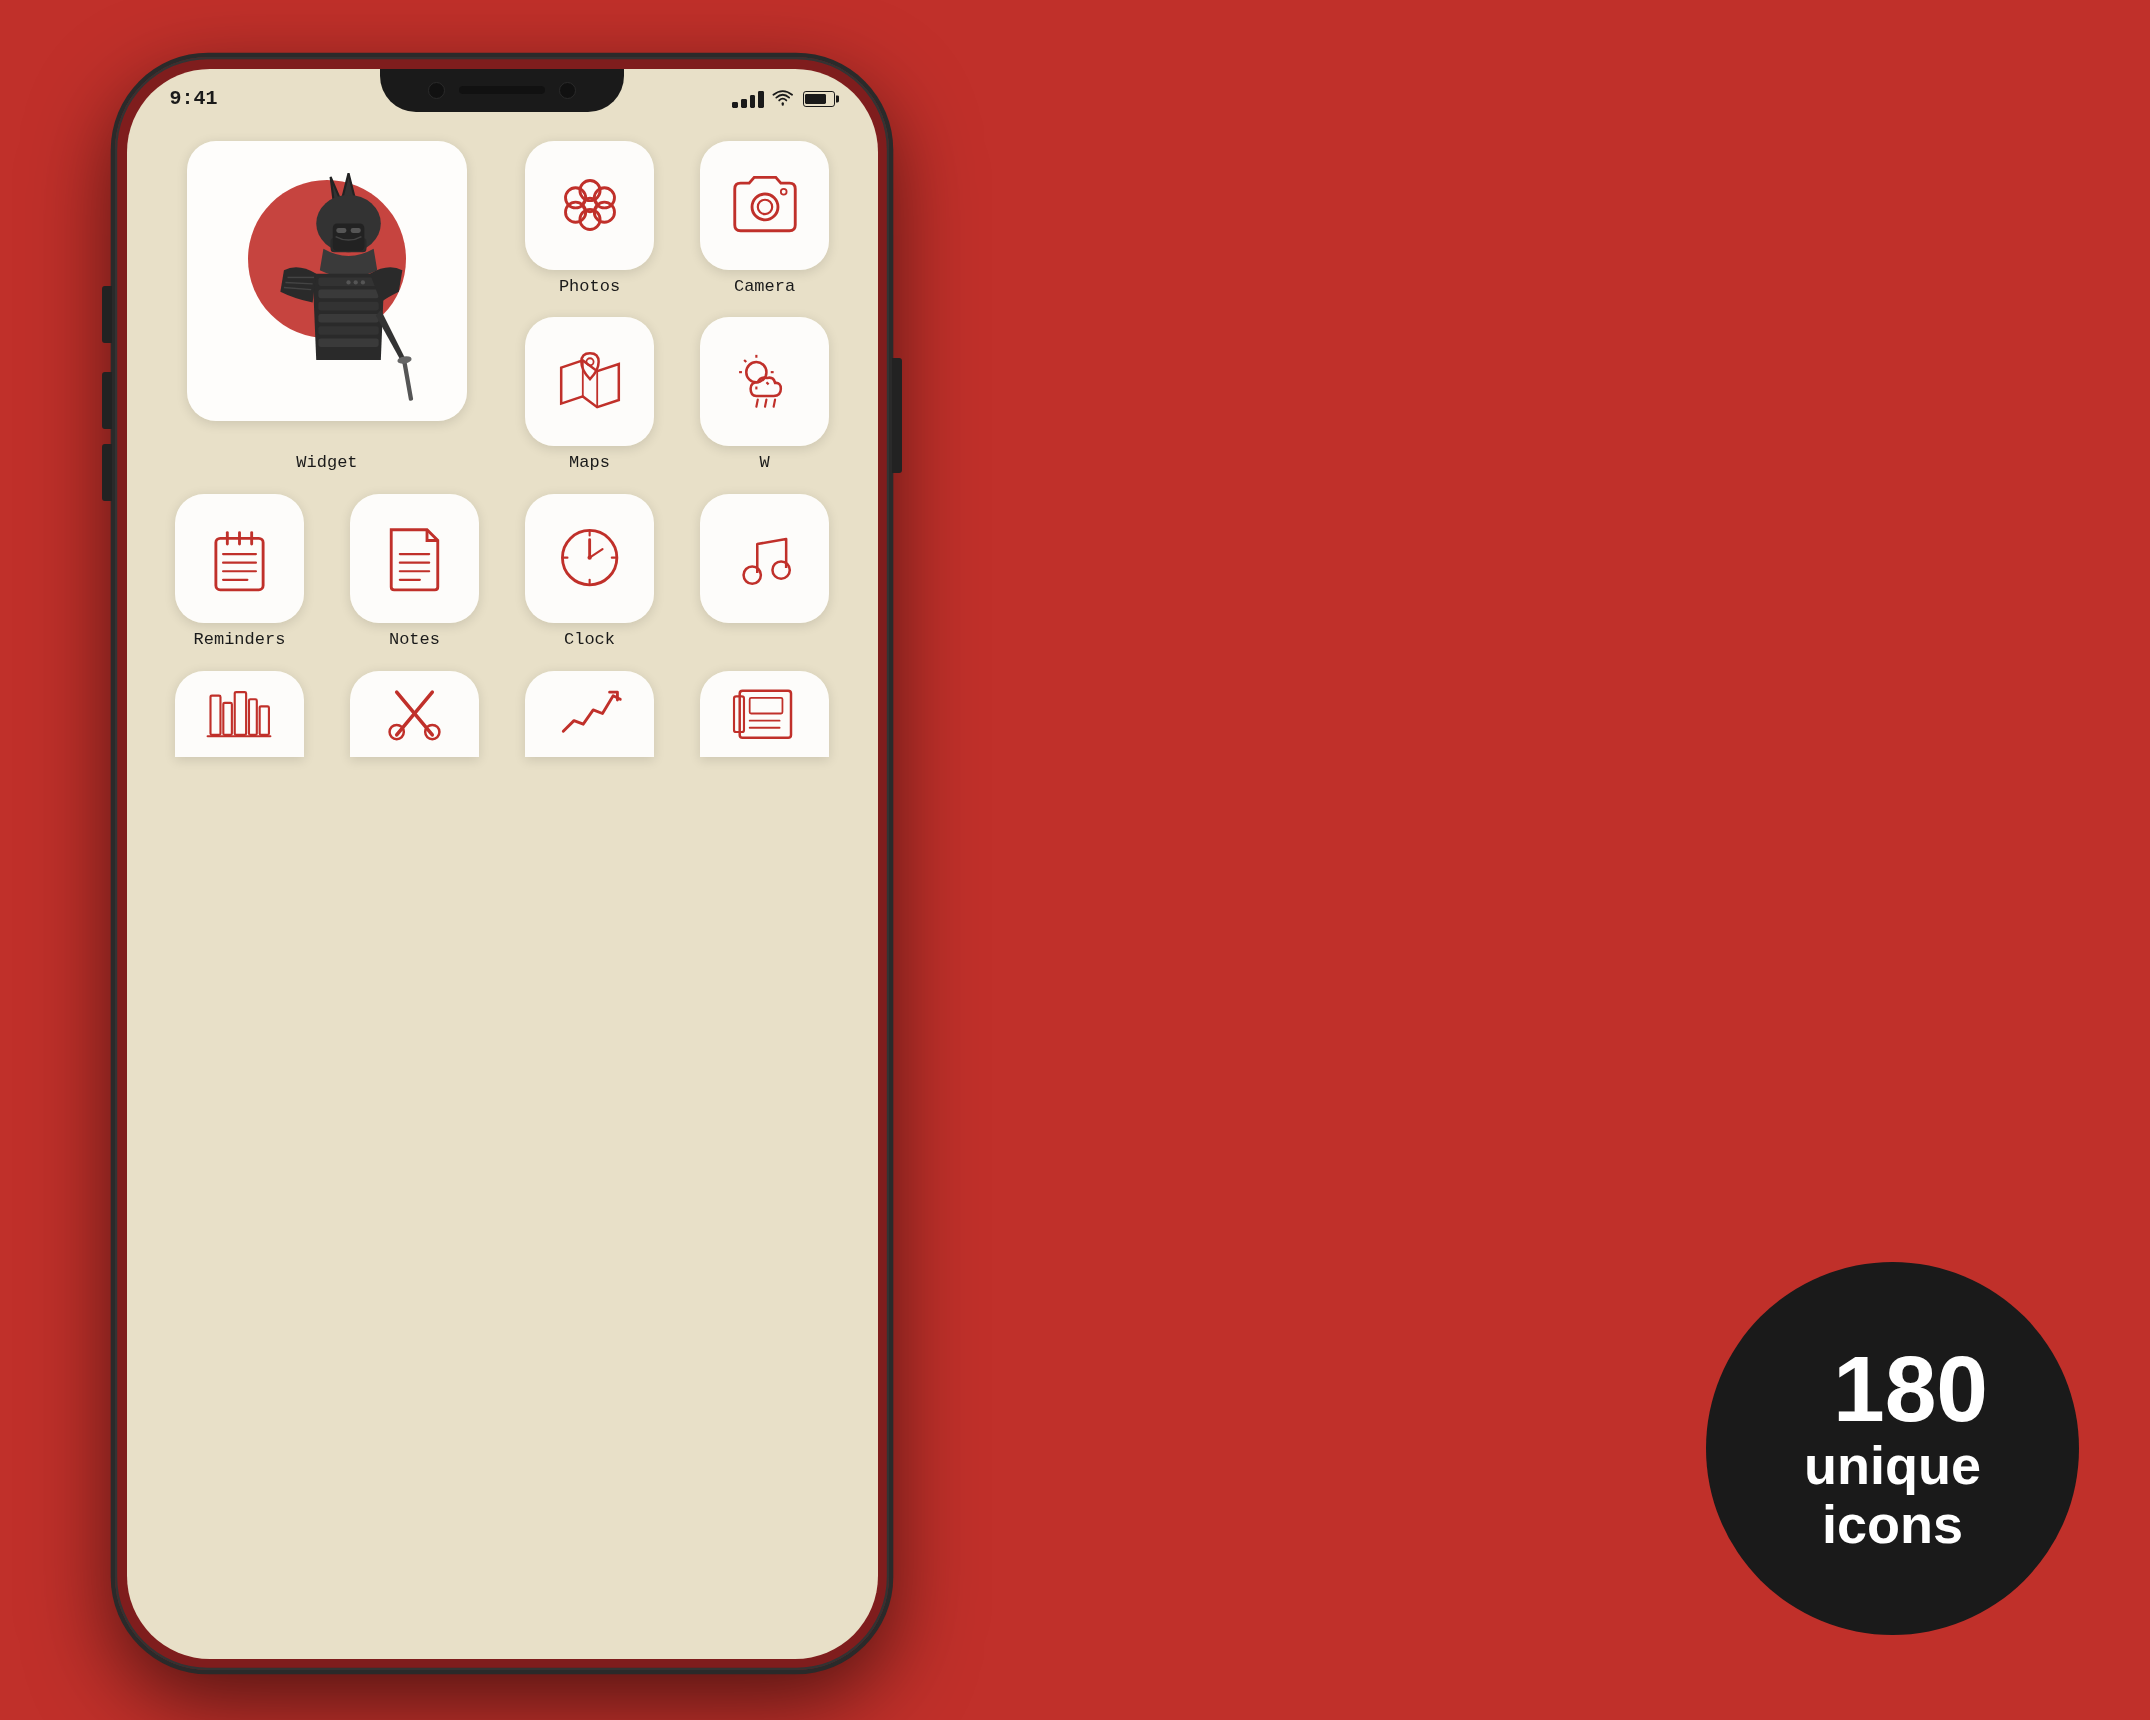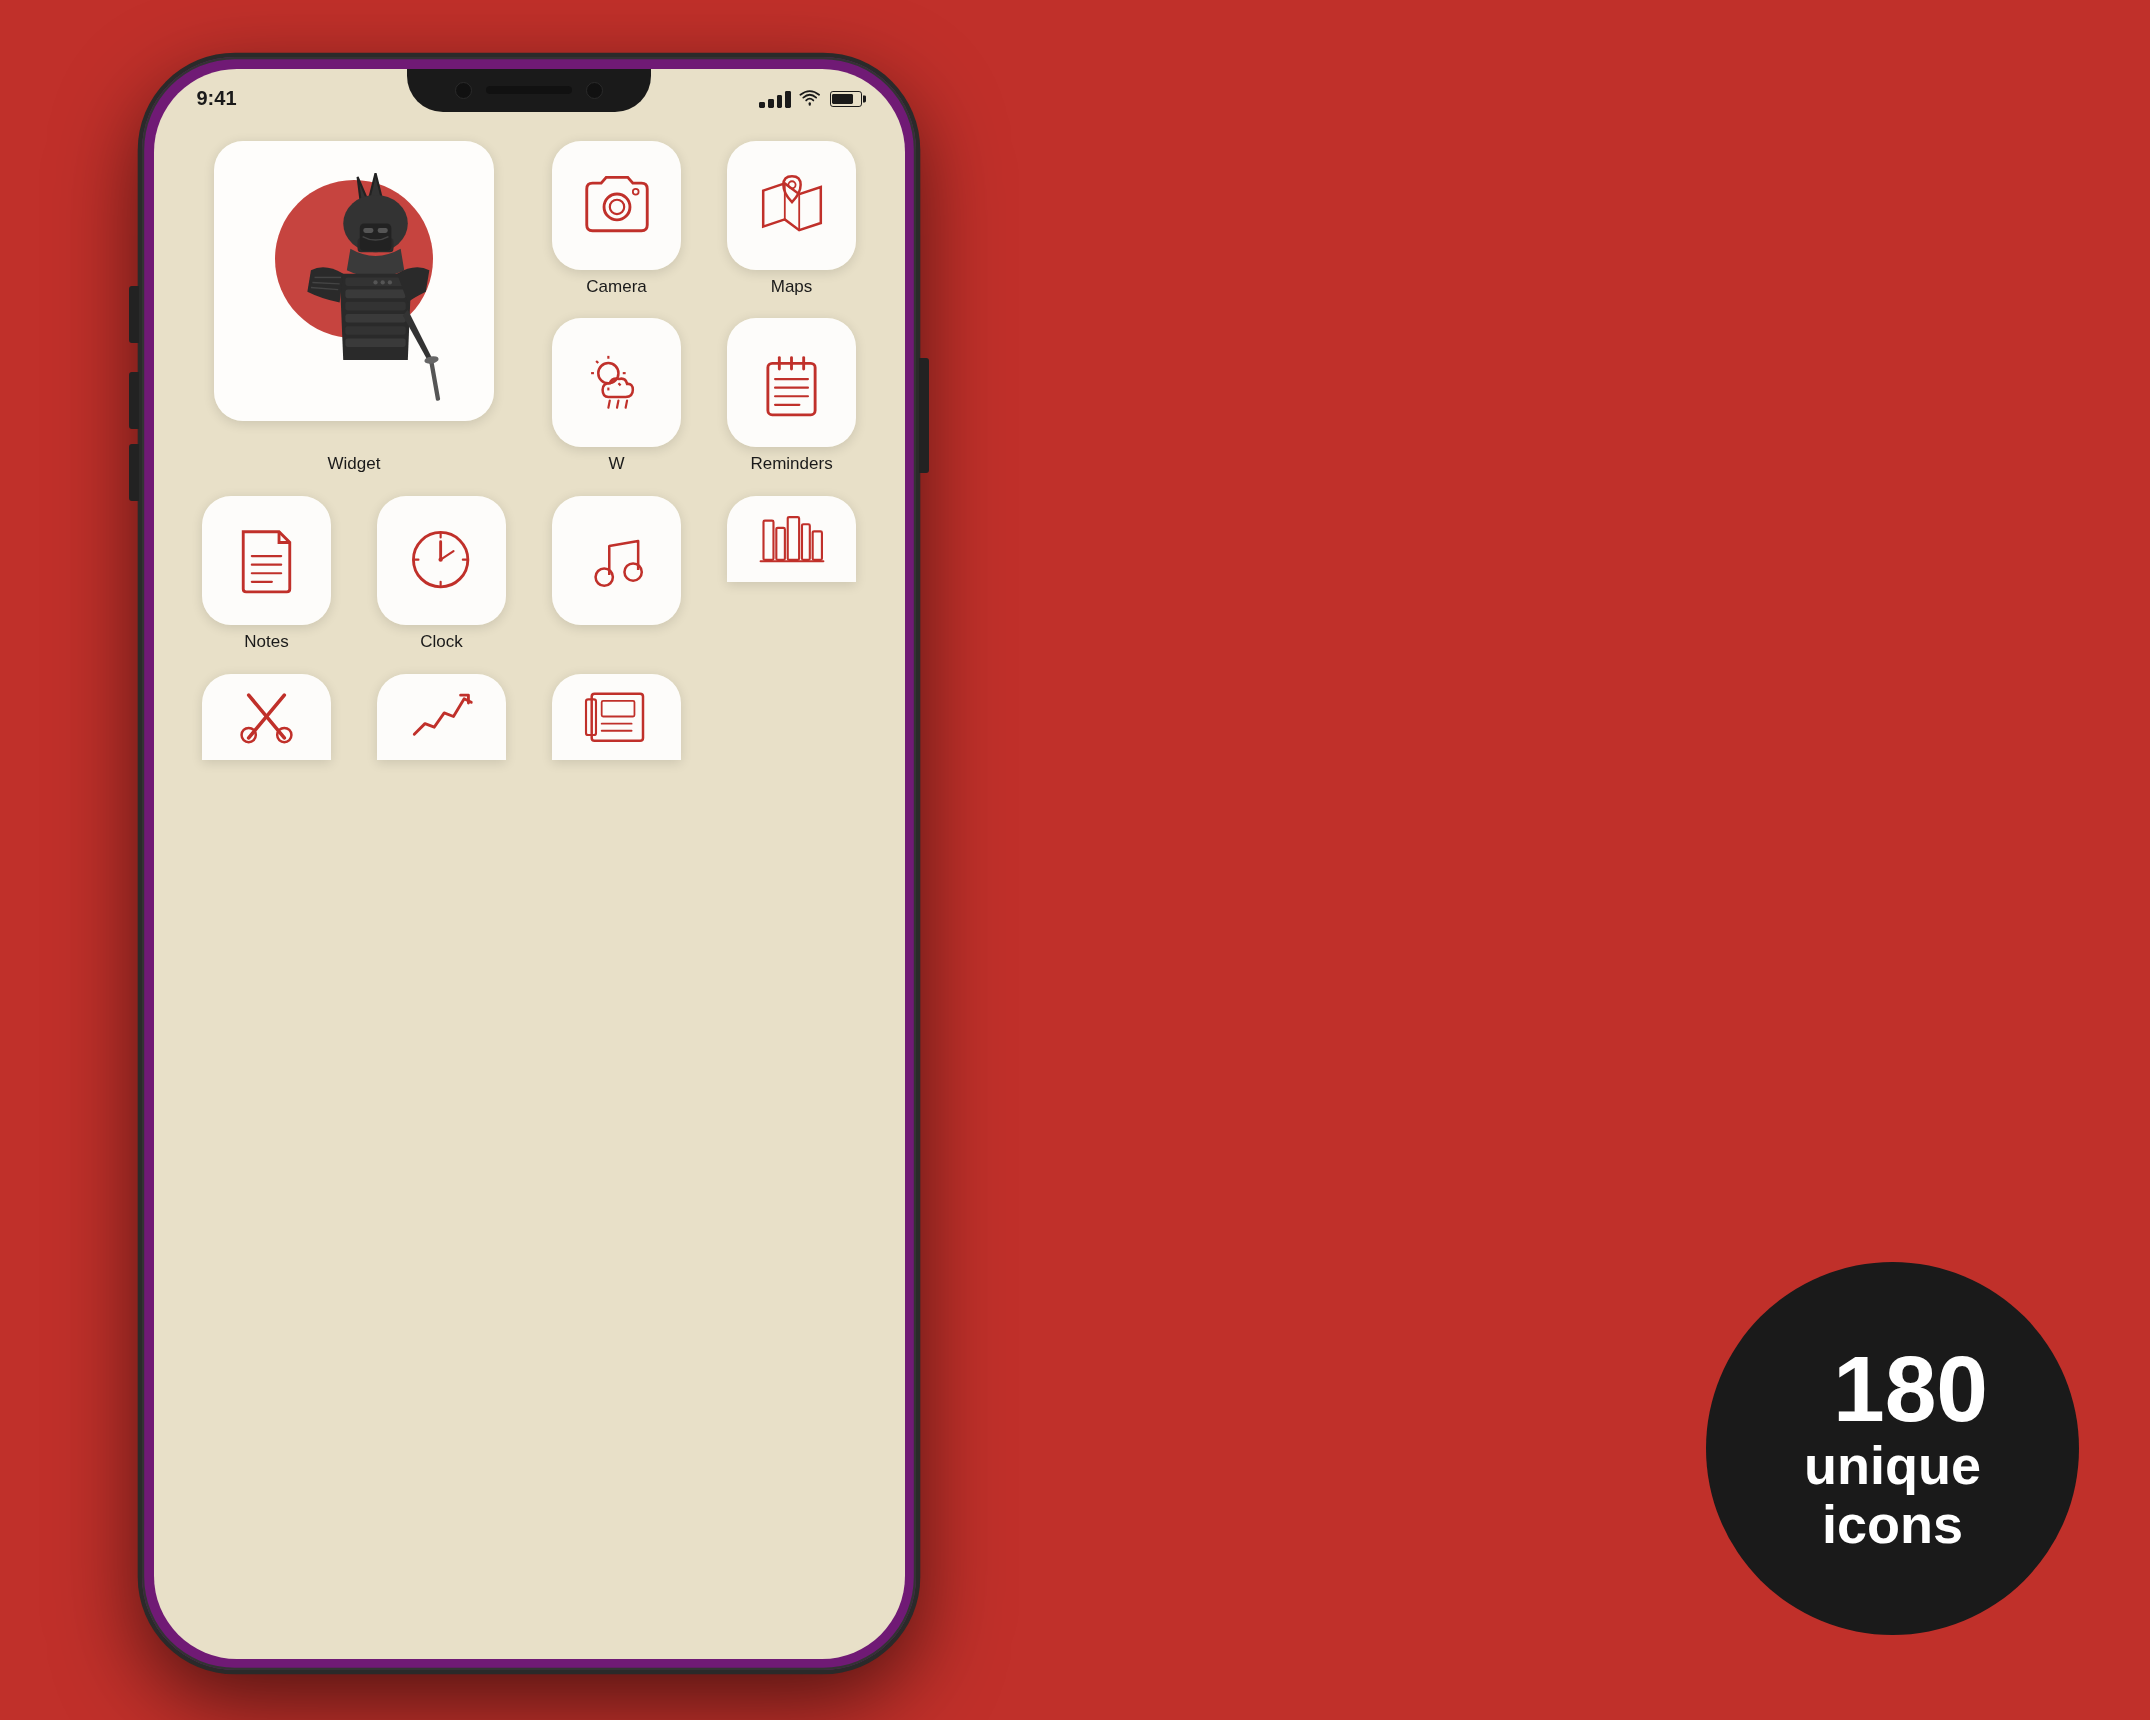--- a/index.html
+++ b/index.html
@@ -18,30 +18,31 @@
     .scene {
       position: relative;
       width: 2151px;
       height: 1721px;
       background: #c0302a;
     }
 
     
     .phone {
       position: absolute;
-      left: 142px;
+      left: 115px;
       top: 57px;
       width: 774px;
       height: 1613px;
-      background: #701a75;
+      background: #7f1d1d;
       border-radius: 93px;
       box-shadow:
         0 0 0 4.3px #2a2a2a,
         0 29px 86px rgba(0,0,0,0.6),
         inset 0 0 0 2.2px #333;
+      font-family: Liberation Mono, monospace;
     }
 
     
     .phone::before {
       content: '';
       position: absolute;
       left: -13px;
       top: 229px;
       width: 10px;
       height: 57px;
@@ -377,20 +378,34 @@
 
                 <circle cx="200" cy="172" r="3" fill="#555"></circle>
                 <circle cx="210" cy="172" r="3" fill="#555"></circle>
                 <circle cx="220" cy="172" r="3" fill="#555"></circle>
               </svg>
             </div>
           </div>
           <span class="app-icon-label">Widget</span>
         </div>
 
+        <div class="app-icon">
+          <div class="app-icon-img">
+            <svg width="72" height="72" viewBox="0 0 100 100" fill="none" xmlns="http://www.w3.org/2000/svg">
+              <circle cx="50" cy="30" r="14" stroke="#c0302a" stroke-width="4" fill="none"></circle>
+              <circle cx="50" cy="70" r="14" stroke="#c0302a" stroke-width="4" fill="none"></circle>
+              <circle cx="30" cy="40" r="14" stroke="#c0302a" stroke-width="4" fill="none"></circle>
+              <circle cx="70" cy="40" r="14" stroke="#c0302a" stroke-width="4" fill="none"></circle>
+              <circle cx="30" cy="60" r="14" stroke="#c0302a" stroke-width="4" fill="none"></circle>
+              <circle cx="70" cy="60" r="14" stroke="#c0302a" stroke-width="4" fill="none"></circle>
+              <circle cx="50" cy="50" r="10" stroke="#c0302a" stroke-width="3" fill="none"></circle>
+            </svg>
+          </div>
+          <span class="app-icon-label">Photos</span>
+        </div>
 
         <div class="app-icon">
           <div class="app-icon-img">
             <svg width="72" height="65" viewBox="0 0 100 90" fill="none" xmlns="http://www.w3.org/2000/svg">
               <path d="M8 22 L8 72 Q8 80 16 80 L84 80 Q92 80 92 72 L92 22 Q92 14 84 14 L72 14 L65 6 L35 6 L28 14 L16 14 Q8 14 8 22 Z" stroke="#c0302a" stroke-width="4" fill="none"></path>
               <circle cx="50" cy="47" r="18" stroke="#c0302a" stroke-width="4" fill="none"></circle>
               <circle cx="50" cy="47" r="10" stroke="#c0302a" stroke-width="3" fill="none"></circle>
               <circle cx="76" cy="26" r="4" stroke="#c0302a" stroke-width="2.5" fill="none"></circle>
             </svg>
           </div>

